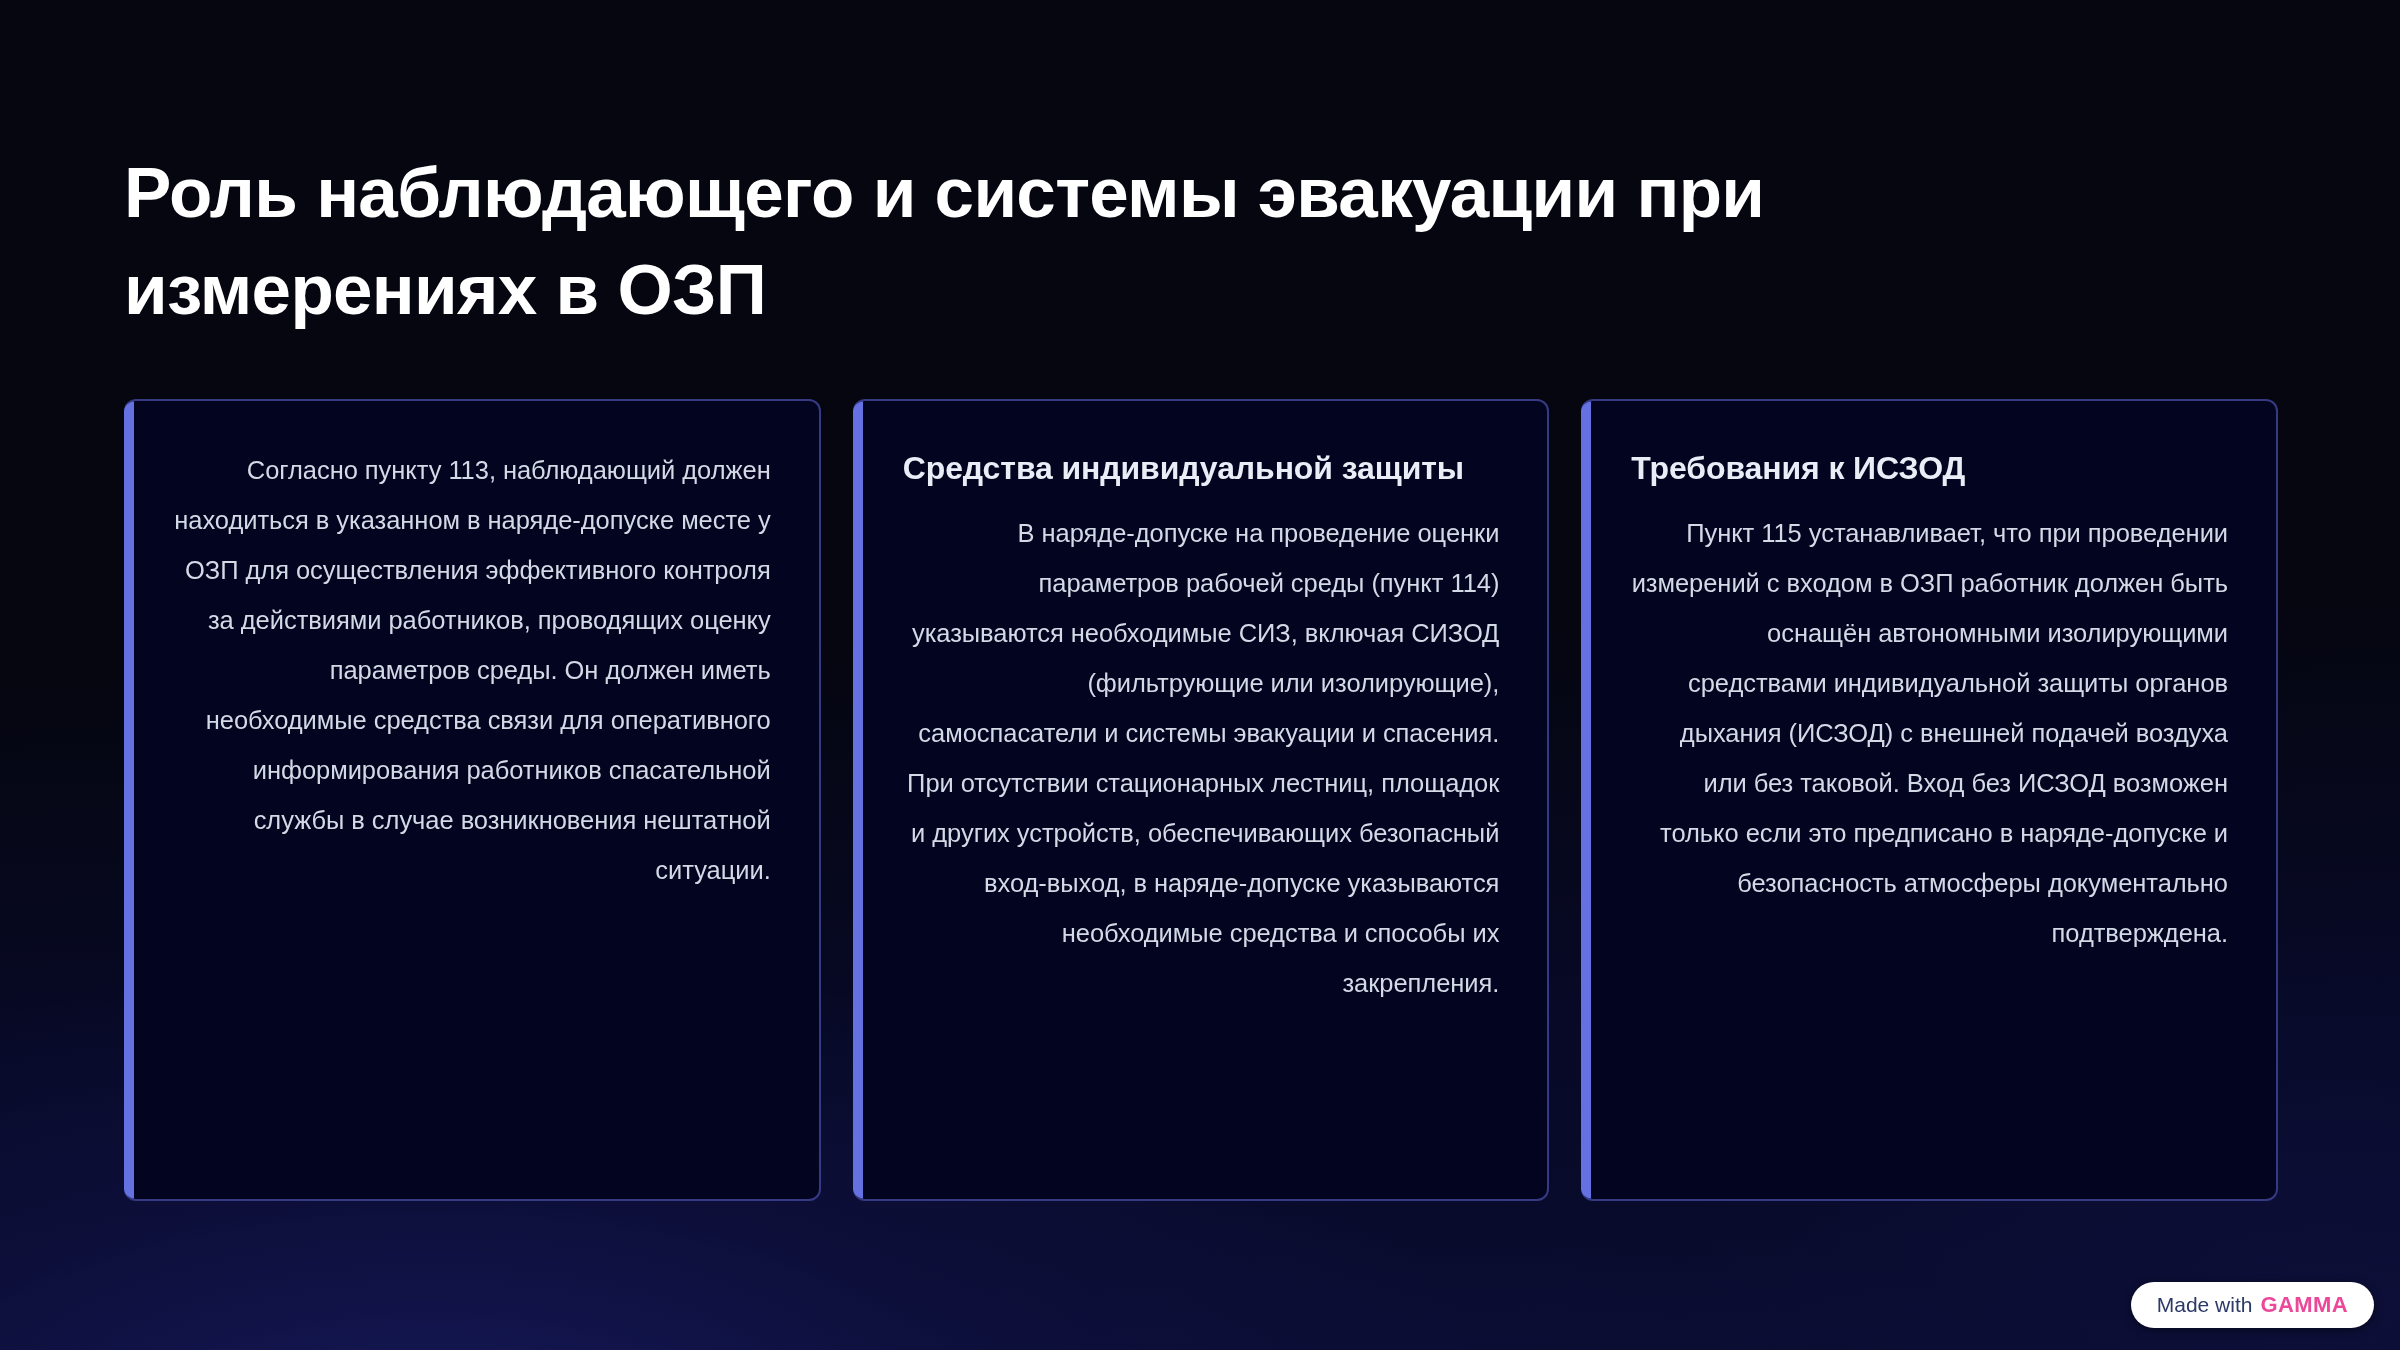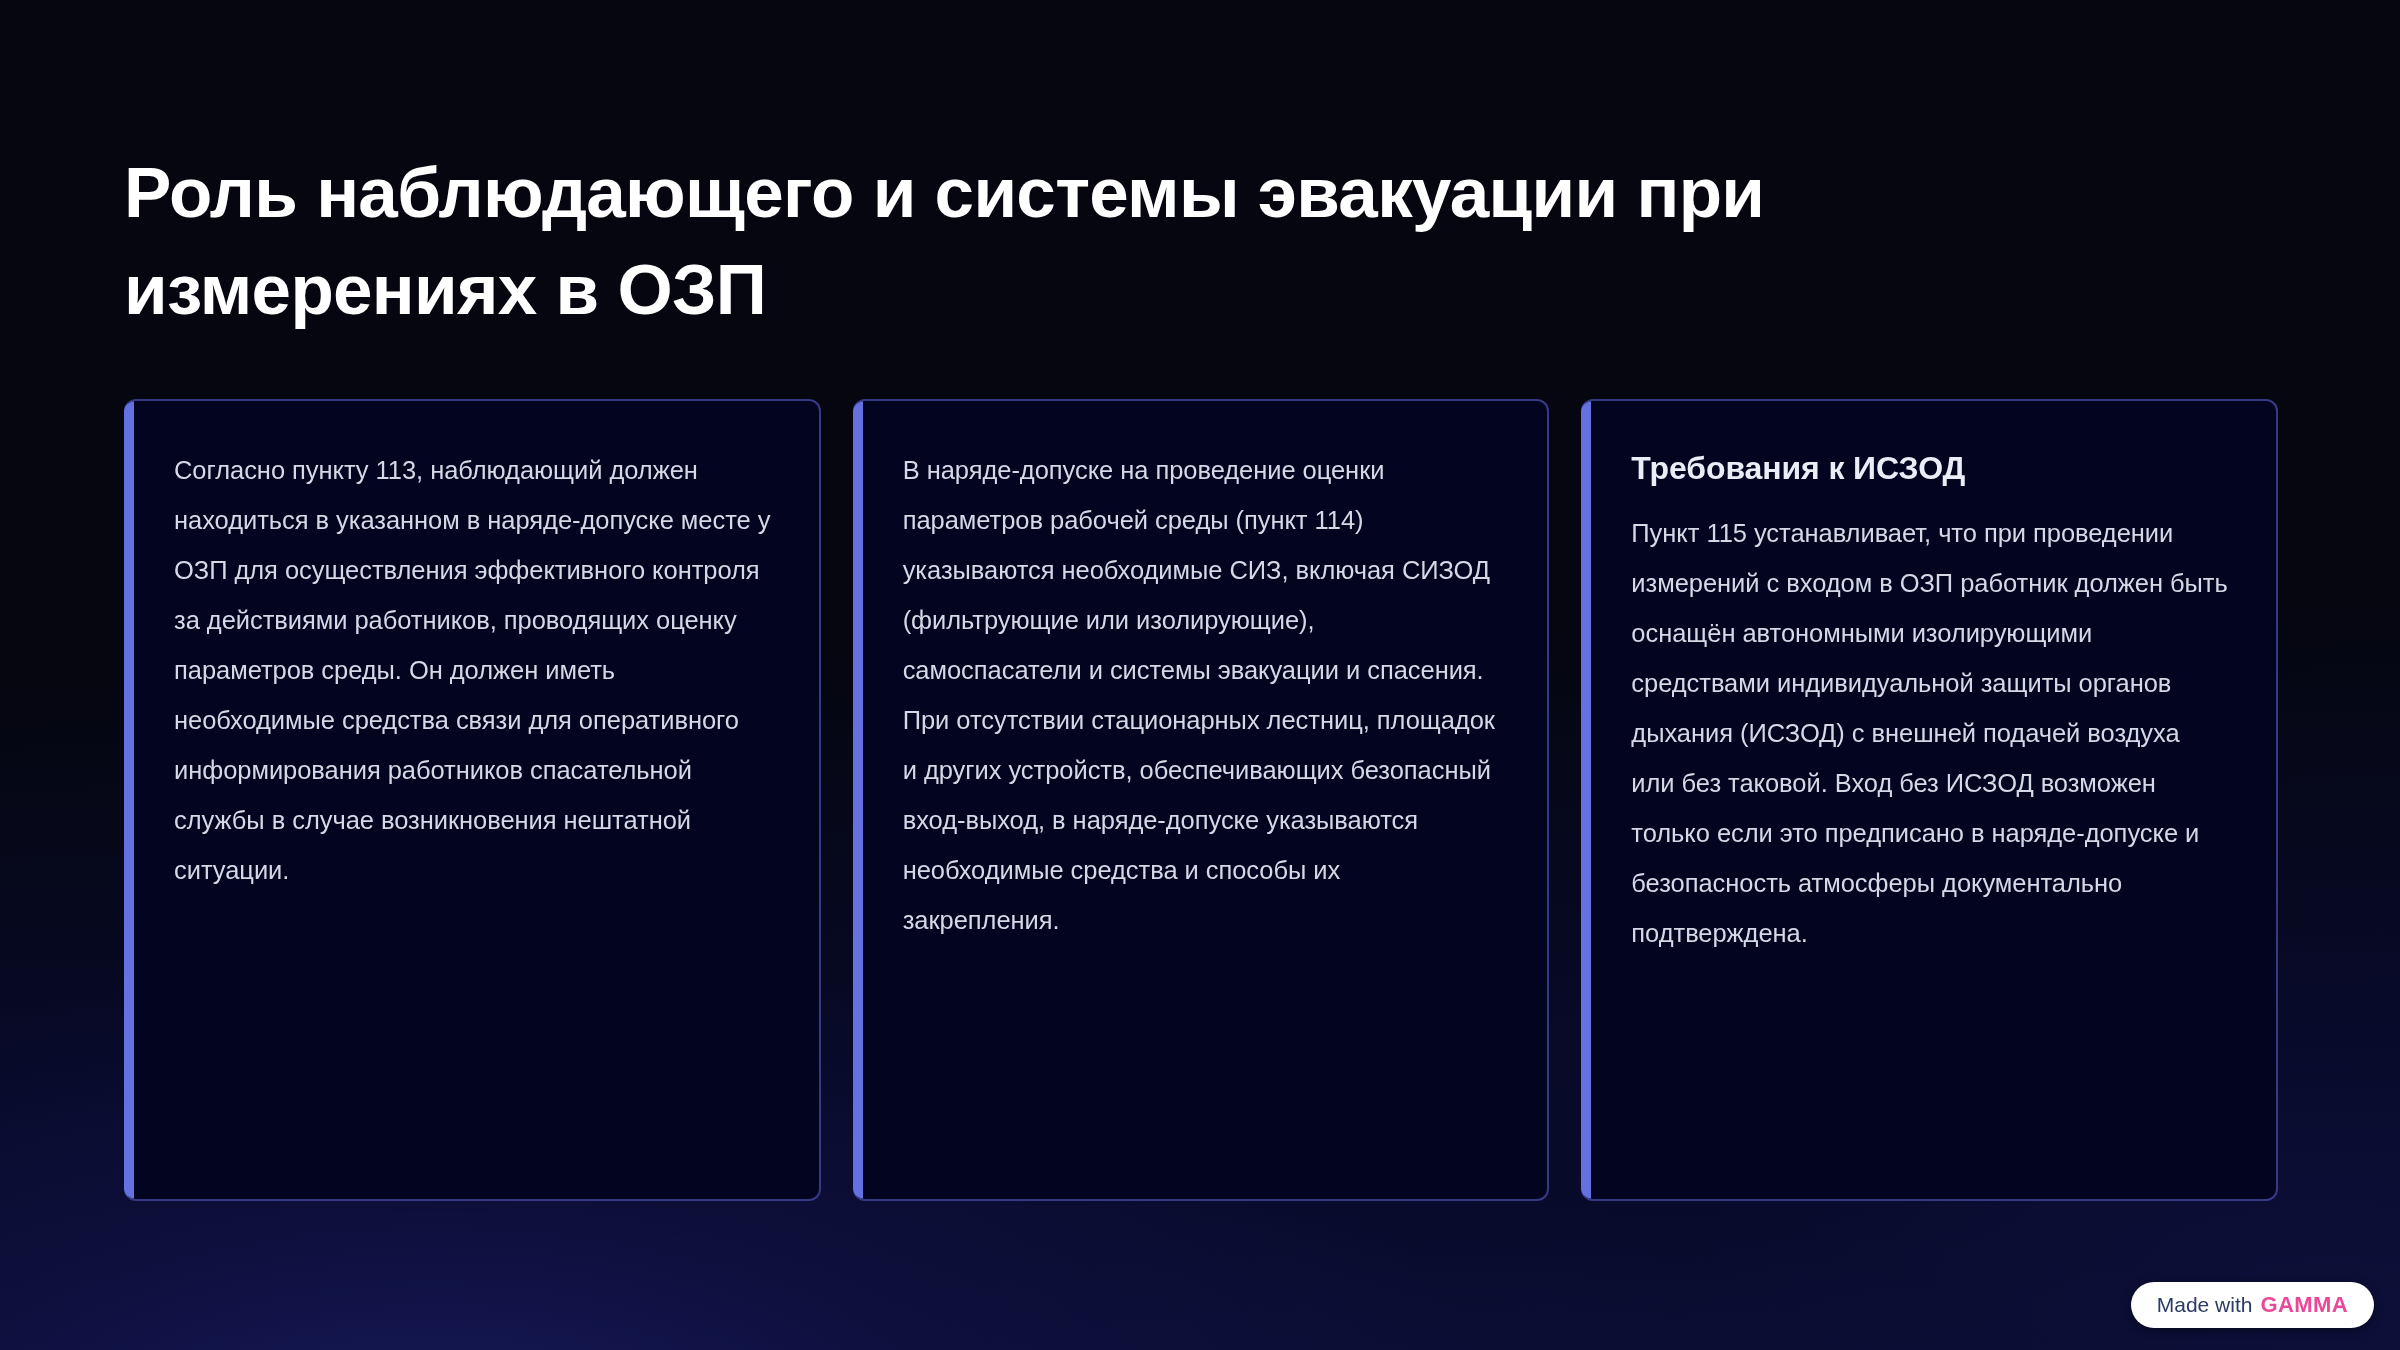--- a/index.html
+++ b/index.html
@@ -82,20 +82,21 @@
     letter-spacing: -0.1px;
     margin-bottom: 16px;
   }
 
   .card-body {
     color: #d4d9e6;
     font-size: 25.5px;
     line-height: 50px;
     font-weight: 400;
     letter-spacing: -0.05px;
+    text-align: right;
   }
 
   
   #gamma-badge {
     position: absolute;
     right: 26px;
     bottom: 22px;
     height: 46px;
     padding: 0 26px;
     background: #ffffff;
@@ -129,20 +130,21 @@
 
   <div id="cards">
 
     <div class="card">
       <div class="card-accent"></div>
       <div class="card-body">Согласно пункту 113, наблюдающий должен находиться в указанном в наряде-допуске месте у ОЗП для осуществления эффективного контроля за действиями работников, проводящих оценку параметров среды. Он должен иметь необходимые средства связи для оперативного информирования работников спасательной службы в случае возникновения нештатной ситуации.</div>
     </div>
 
     <div class="card">
       <div class="card-accent"></div>
+      <div class="card-heading">Средства индивидуальной защиты</div>
       <div class="card-body">В наряде-допуске на проведение оценки параметров рабочей среды (пункт 114) указываются необходимые СИЗ, включая СИЗОД (фильтрующие или изолирующие), самоспасатели и системы эвакуации и спасения. При отсутствии стационарных лестниц, площадок и других устройств, обеспечивающих безопасный вход-выход, в наряде-допуске указываются необходимые средства и способы их закрепления.</div>
     </div>
 
     <div class="card">
       <div class="card-accent"></div>
       <div class="card-heading">Требования к ИСЗОД</div>
       <div class="card-body">Пункт 115 устанавливает, что при проведении измерений с входом в ОЗП работник должен быть оснащён автономными изолирующими средствами индивидуальной защиты органов дыхания (ИСЗОД) с внешней подачей воздуха или без таковой. Вход без ИСЗОД возможен только если это предписано в наряде-допуске и безопасность атмосферы документально подтверждена.</div>
     </div>
 
   </div>

